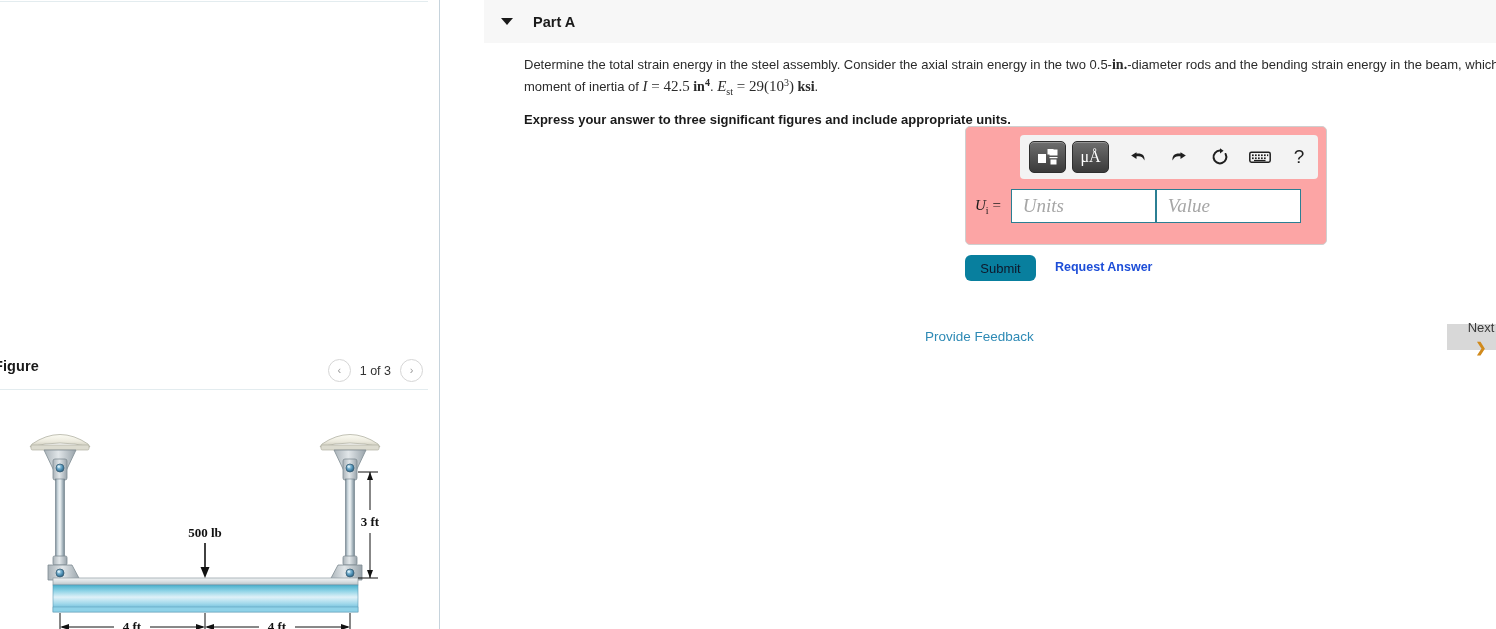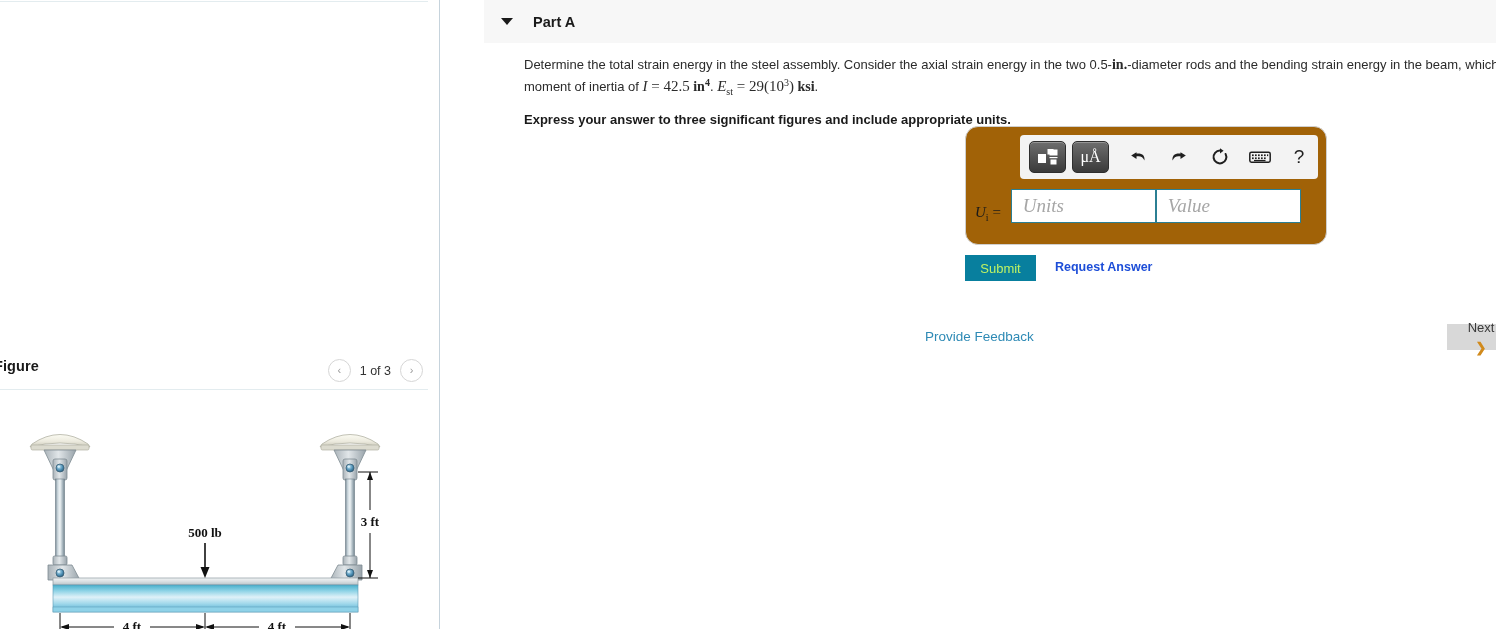--- a/index.html
+++ b/index.html
@@ -139,22 +139,22 @@
     color: #1a1a1a;
   }
 
   
   .answer-box {
     position: absolute;
     left: 505px; top: 126px;
     width: 362px;
     height: 119px;
     border: 1px solid #cfcfcf;
-    border-radius: 13px;
-    background: #a16207;
+    border-radius: 5px;
+    background: #fca5a5;
     box-sizing: border-box;
   }
   .ans-toolbar {
     position: absolute;
     left: 54px; top: 8px;
     width: 298px;
     height: 44px;
     background: #f3f3f3;
     border-radius: 4px;
     display: flex;
@@ -191,21 +191,21 @@
   .tb-icon.undo { margin-left: 14px; }
   .tb-icon.redo { margin-left: 11px; }
   .tb-icon.reset { margin-left: 11px; }
   .tb-icon.kbd { margin-left: 10px; }
   .tb-icon.help { margin-left: 9px; font-size: 19px; }
 
   .ans-row {
     position: absolute;
     left: 9px; top: 62px;
     display: flex;
-    align-items: flex-end;
+    align-items: center;
   }
   .ans-label {
     font-family: "Liberation Serif", serif;
     font-size: 15px;
     color: #1a1a1a;
     margin-right: 8px;
     white-space: nowrap;
   }
   .ans-input {
     height: 34px;
@@ -226,23 +226,23 @@
     font-style: italic;
     opacity: 1;
   }
 
   
   .submit-btn {
     position: absolute;
     left: 505px; top: 255px;
     width: 71px; height: 26px;
     background: #087f9e;
-    color: #bef264;
+    color: #0f172a;
     border: none;
-    border-radius: 0;
+    border-radius: 6px;
     font-family: "Liberation Sans", sans-serif;
     font-size: 13px;
     cursor: pointer;
   }
   .request-link {
     position: absolute;
     left: 595px; top: 260px;
     font-size: 12.5px;
     font-weight: bold;
     color: #1d4ed8;

